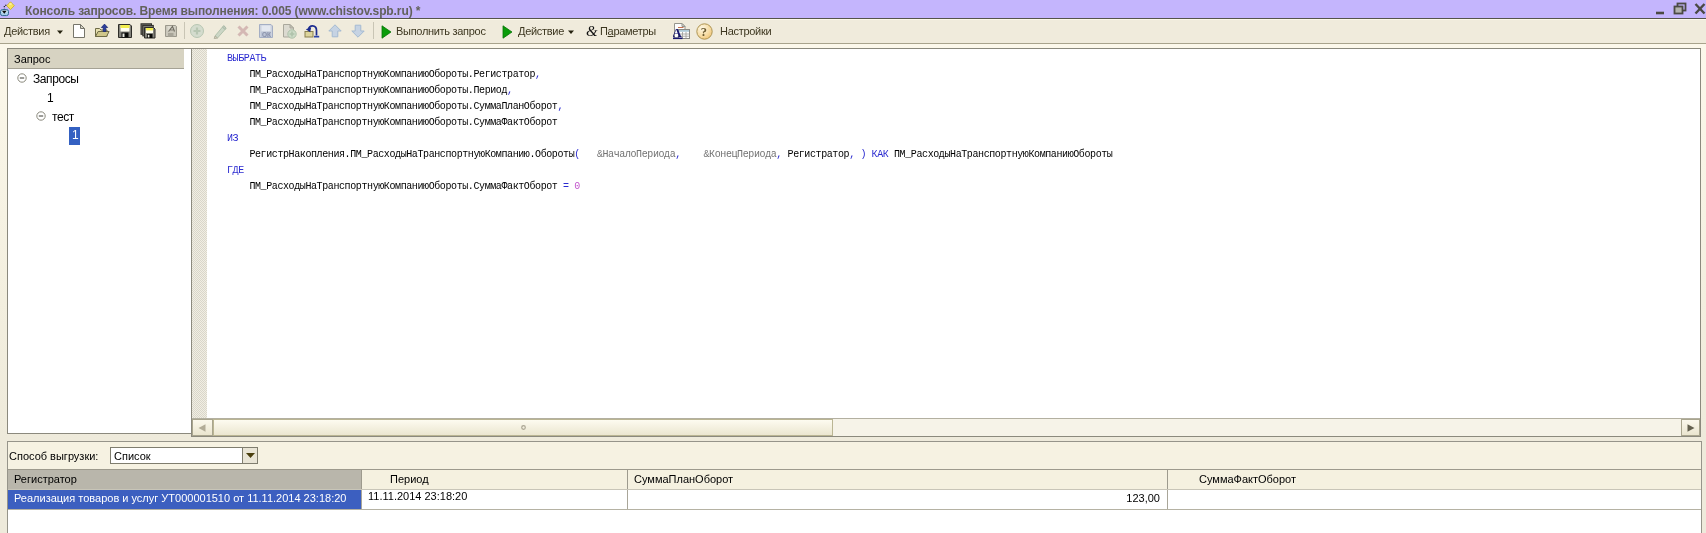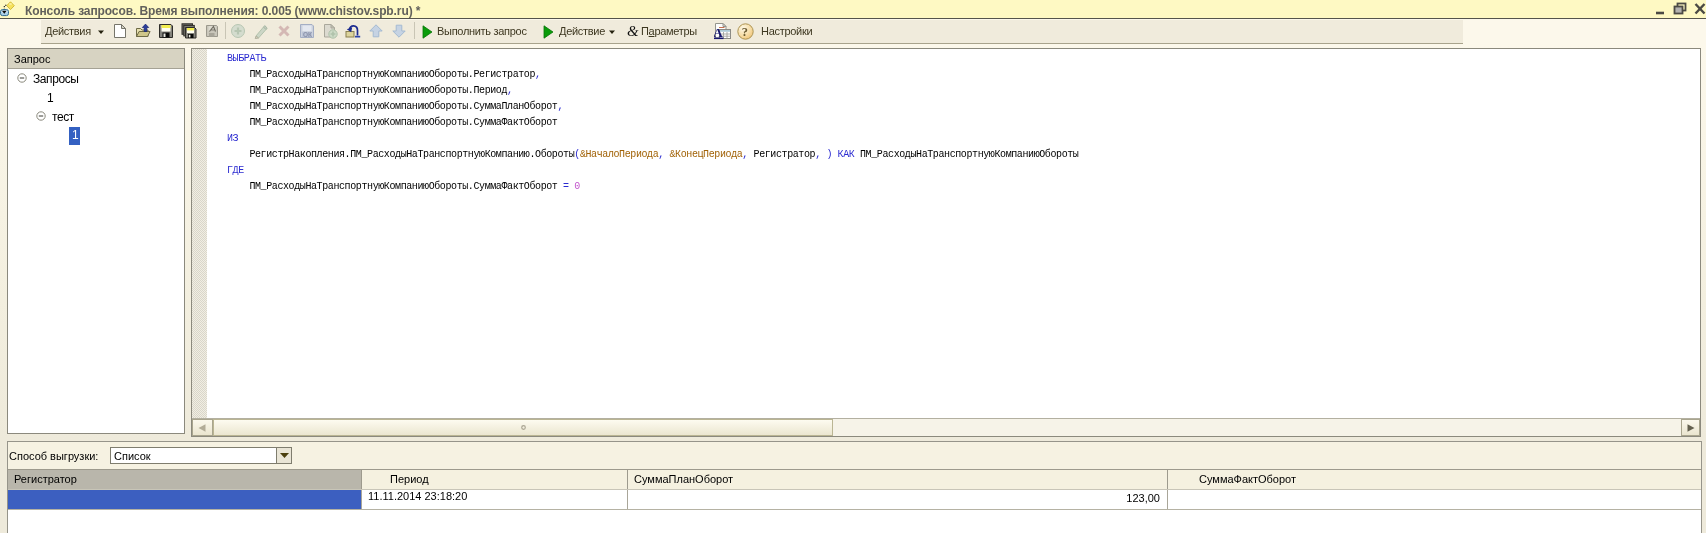--- a/index.html
+++ b/index.html
@@ -2,58 +2,58 @@
 <html><head>
 <meta charset="utf-8">
 <style>
 * { margin:0; padding:0; box-sizing:border-box; }
 html,body { width:1706px; height:533px; overflow:hidden;
   background:linear-gradient(180deg,#fcf8eb 44px,#f3efdf 300px,#eeeadb 440px);
   font-family:"Liberation Sans", sans-serif; }
 .abs { position:absolute; }
 .t { font-size:11px; color:#000; white-space:nowrap; }
 
-#titlebar { left:0; top:0; width:1706px; height:19px; background:#fef9c3;
+#titlebar { left:0; top:0; width:1706px; height:19px; background:#c4b5fd;
   border-bottom:1px solid #55544c; }
 #title-text { left:25px; top:4px; font-size:12px; font-weight:bold; color:#62615c;
   white-space:nowrap; letter-spacing:-0.1px; }
 
-#toolbar { left:0; top:20px; width:1422px; height:24px; background:#f0ebdc;
-  border-bottom:1px solid #a8a38c;margin-left:41px; }
+#toolbar { left:0; top:20px; width:1706px; height:24px; background:#f0ebdc;
+  border-bottom:1px solid #a8a38c; }
 .tbtxt { font-size:11px; letter-spacing:-0.3px; color:#3d3720; white-space:nowrap; top:5px; }
 .sep { top:2px; width:1px; height:17px; background:#c9c5b5; }
 
-#tree { left:7px; top:48px; width:178px; height:386px; background:#fff;
+#tree { left:7px; top:48px; width:200px; height:386px; background:#fff;
   border:1px solid #8b897d; }
 #tree-header { left:0; top:0; width:176px; height:20px; background:#d7d3c2;
   border-bottom:1px solid #a5a295; }
 .trow { font-size:12px; letter-spacing:-0.4px; color:#000; white-space:nowrap; }
 
 #editor { left:191px; top:48px; width:1510px; height:389px; background:#fff;
   border:1px solid #8b897d; }
 #hatch { left:0; top:0; width:15px; height:369px;
   background:conic-gradient(#d9d6ca 25%, #f1eee3 0 50%, #d9d6ca 0 75%, #f1eee3 0) 0 0/2px 2px;
 }
 .code { font-family:"Liberation Mono", monospace; font-size:10px; letter-spacing:-0.4px; line-height:16px;
   white-space:pre; color:#000; }
 .kw { color:#2b2bd0; }
 .pn { color:#2b2bd0; }
-.pr { color:#a16207; }
+.pr { color:#737373;margin-left:17px; }
 .nm { color:#c253cc; }
 
 #hscroll { left:0; top:369px; width:1508px; height:18px; background:#f6f3e8;
   border-top:1px solid #b3b0a1; }
 .sbtn { top:0px; width:21px; height:17px; background:linear-gradient(180deg,#fbf8ec,#eae5cf);
   border:1px solid #a9a58e; }
 #hthumb { left:21px; top:0px; width:620px; height:17px; background:linear-gradient(180deg,#fdfbf0,#ebe6d0);
   border:1px solid #bab593; }
 
 #bottom { left:7px; top:441px; width:1695px; height:92px; background:#f6f2e2;
   border:1px solid #96948a; border-bottom:none; }
-#combo { left:102px; top:5px; width:182px; height:17px; background:#fff;
+#combo { left:102px; top:5px; width:148px; height:17px; background:#fff;
   border:1px solid #7f7d6e; }
 #combo-btn { right:0; top:0; width:15px; height:15px; background:#e9e5d6;
   border-left:1px solid #7f7d6e; }
 
 #tbl-header { left:0; top:27px; width:1693px; height:21px; background:#f5f1e0;
   border-top:1px solid #9d9a8d; border-bottom:1px solid #c8c5b8; }
 .hcell { top:0; height:19px; font-size:11px; color:#000; padding:3px 0 0 6px; }
 #tbl-body { left:0; top:48px; width:1693px; height:44px; background:#fff; }
 .vline { top:0; width:1px; height:19px; background:#9d9a8d; }
 </style>
@@ -275,20 +275,21 @@
     <div class="abs hcell" style="left:0;width:353px;background:#b9b6ab;">Регистратор</div>
     <div class="abs vline" style="left:353px"></div>
     <div class="abs hcell" style="left:376px;width:265px;">Период</div>
     <div class="abs vline" style="left:619px"></div>
     <div class="abs hcell" style="left:620px;width:539px;">СуммаПланОборот</div>
     <div class="abs vline" style="left:1159px"></div>
     <div class="abs hcell" style="left:1185px;width:533px;">СуммаФактОборот</div>
   </div>
   <div id="tbl-body" class="abs">
     <div class="abs" style="left:0;top:0;width:353px;height:19px;background:#3c5fc0;"></div>
+    <span class="abs t" style="left:6px;top:2px;color:#fff;">Реализация товаров и услуг УТ000001510 от 11.11.2014 23:18:20</span>
     <span class="abs t" style="left:360px;top:0;">11.11.2014 23:18:20</span>
     <span class="abs t" style="right:541px;top:2px;">123,00</span>
     <div class="abs" style="left:353px;top:0;width:1px;height:19px;background:#a9a699;"></div>
     <div class="abs" style="left:619px;top:0;width:1px;height:19px;background:#a9a699;"></div>
     <div class="abs" style="left:1159px;top:0;width:1px;height:19px;background:#a9a699;"></div>
     <div class="abs" style="left:0;top:19px;width:1693px;height:1px;background:#b5b2a3;"></div>
   </div>
 </div>
 
 </body></html>

